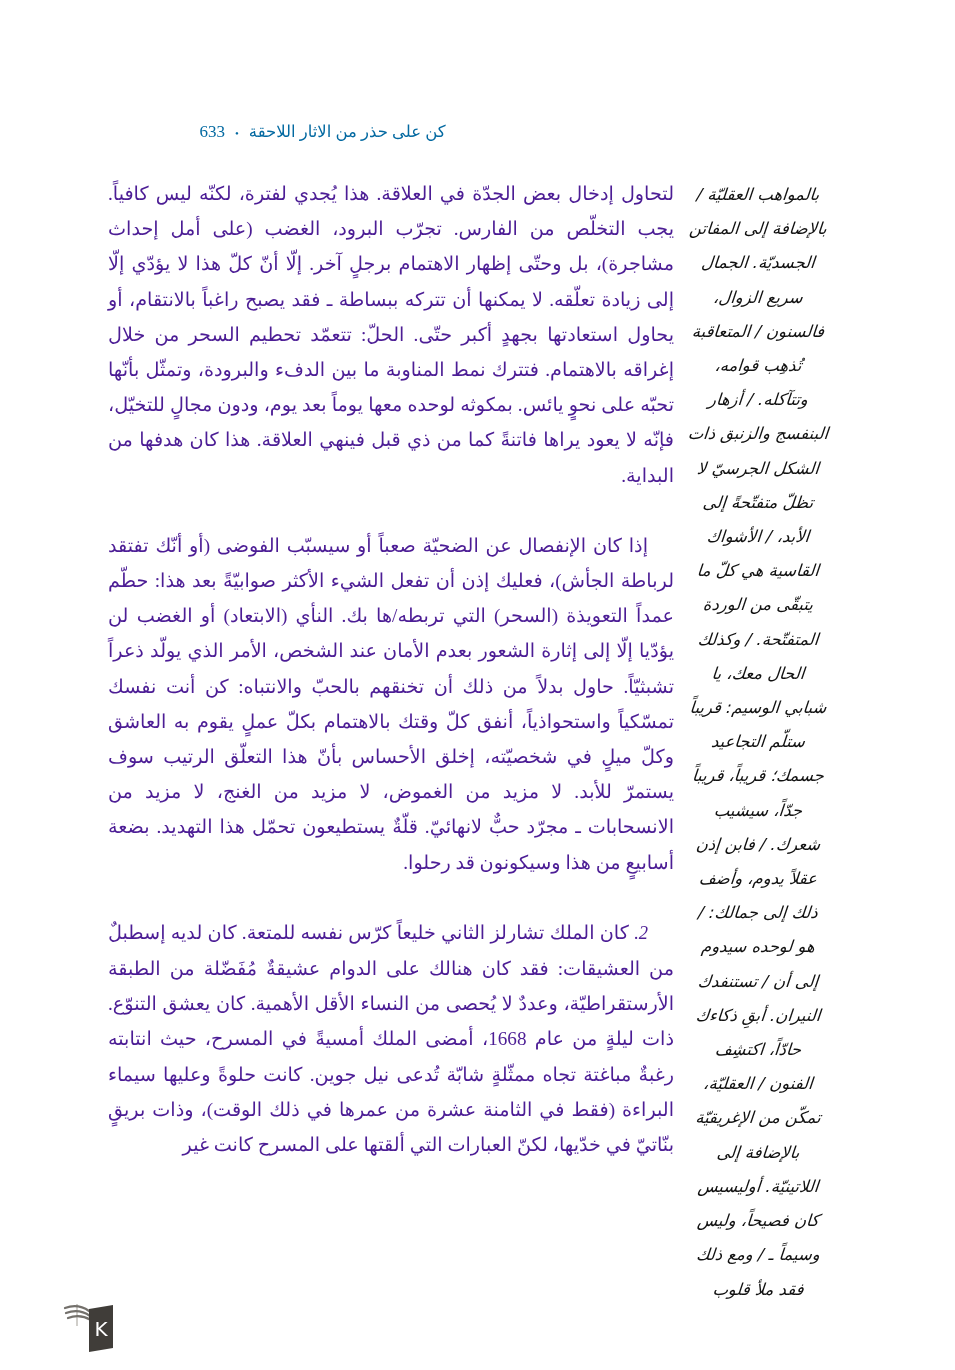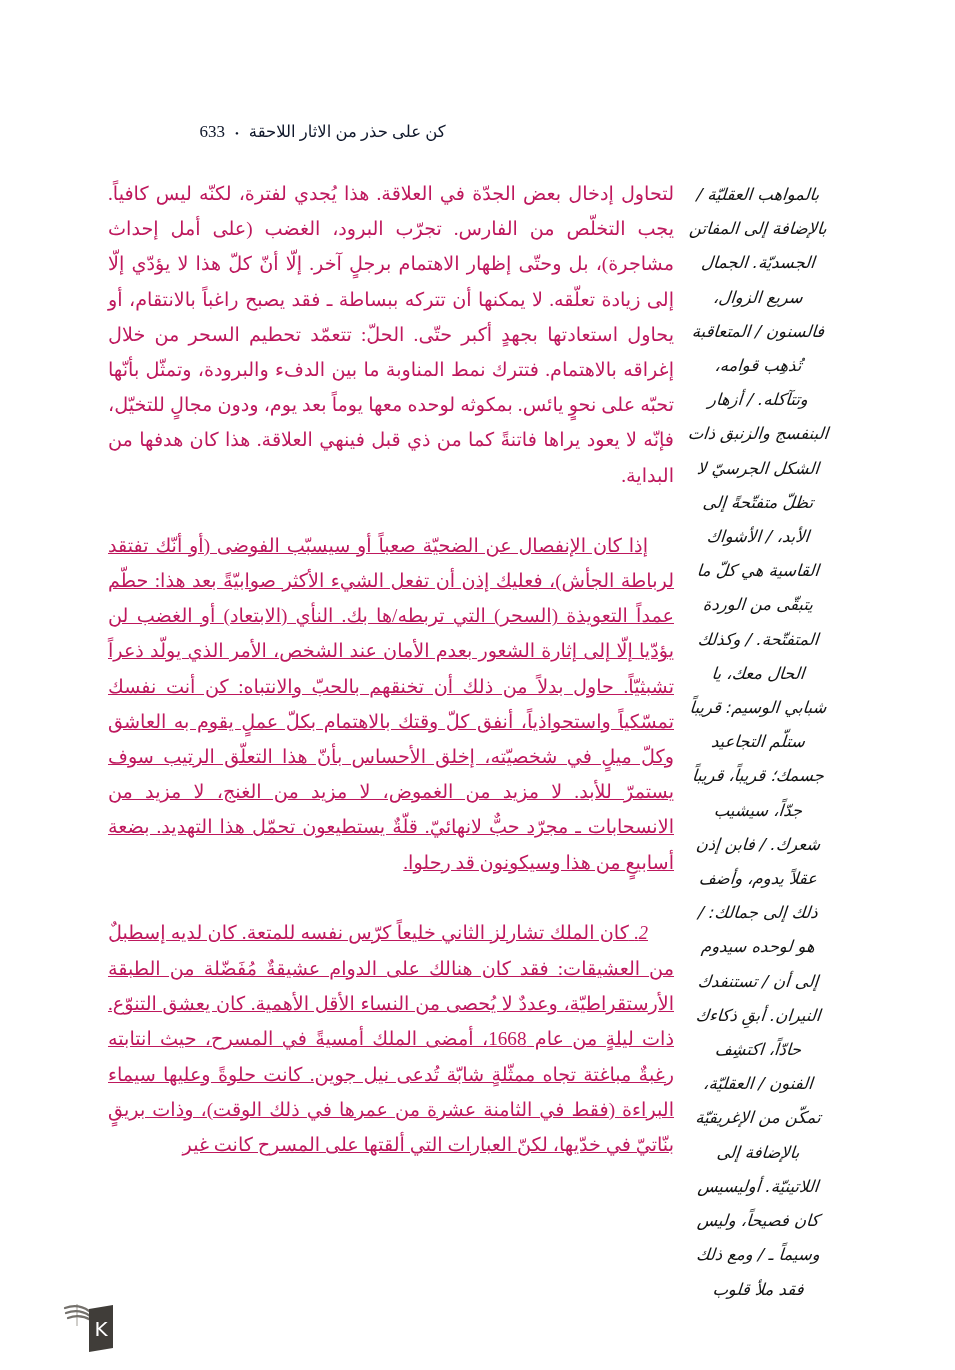--- a/index.html
+++ b/index.html
@@ -32,21 +32,21 @@
     direction: rtl;
     text-align: center;
     white-space: nowrap;
   }
   .running-head-inner {
     display: inline-block;
     position: relative;
     right: 155px;
     font-size: 16.5px;
     letter-spacing: 0;
-    color: #0f172a;
+    color: #0369a1;
   }
   .rh-title { font-size: 16.5px; }
   .rh-dot {
     display: inline-block;
     margin: 0 10px 0 10px;
     font-size: 11px;
     vertical-align: middle;
     line-height: 1;
   }
   .rh-folio {
@@ -68,32 +68,32 @@
   }
 
   
   .main-col {
     width: 578px;
     direction: rtl;
     text-align: justify;
     text-align-last: right;
     font-size: 19.2px;
     line-height: 35.2px;
-    color: #be185d;
+    color: #4c1d95;
     padding-left: 12px;
     box-sizing: border-box;
   }
   .main-col p {
     margin: 0 0 0 0;
     text-indent: 26px;
     text-align: justify;
     text-align-last: right;
   }
   .main-col p.no-indent { text-indent: 0; }
-  .main-col p + p { margin-top: 35px; text-decoration: underline; }
+  .main-col p + p { margin-top: 35px; }
   .para-num {
     font-family: "Liberation Serif", "DejaVu Serif", serif;
     font-style: italic;
     font-size: 18.5px;
   }
 
   
   .margin-col {
     width: 168px;
     direction: rtl;

